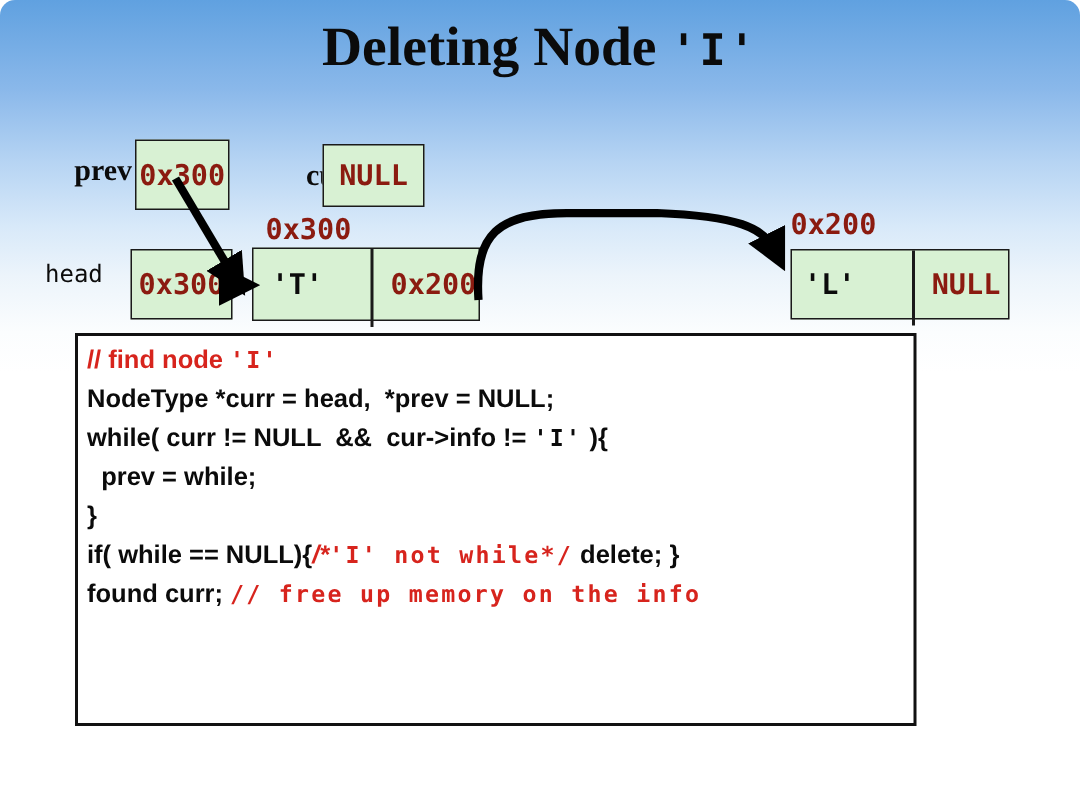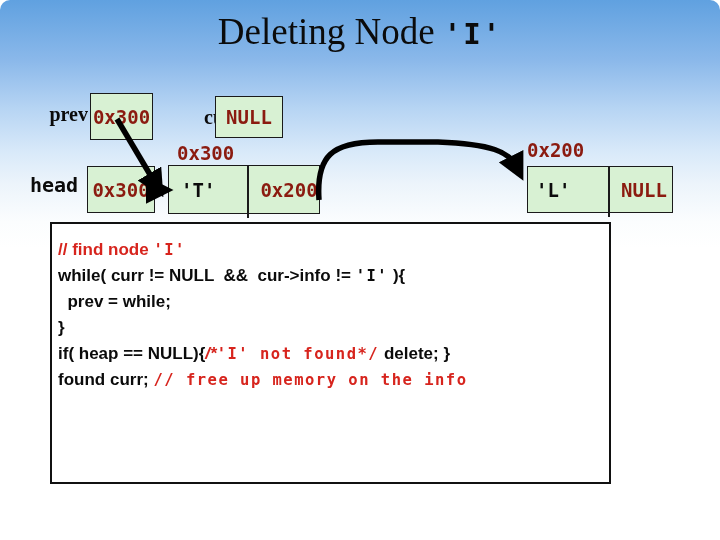--- a/index.html
+++ b/index.html
@@ -6,29 +6,29 @@
   .slide{
     position:relative;width:720px;height:540px;overflow:hidden;
     border-radius:10px;
     background:linear-gradient(180deg,#60a1e0 0%,#8ab8ea 11%,#b6d4f3 20%,#d8e9f9 28%,#ecf4fb 34%,#fbfdfe 41%,#ffffff 46%);
     font-family:"Liberation Sans",sans-serif;
   }
   .title{
     position:absolute;top:10px;left:0;width:100%;text-align:center;
     color:#0b0b0b;white-space:nowrap;
   }
-  .title .serif{font-family:"Liberation Serif",serif;font-weight:normal;font-size:37px;}
+  .title .serif{font-family:"Liberation Serif",serif;font-weight:bold;font-size:37px;}
   .title .mono{font-family:"DejaVu Sans Mono",monospace;font-weight:bold;font-size:29px;letter-spacing:2px;}
   .ptr-label-serif{
     position:absolute;font-family:Liberation Serif, serif;font-weight:bold;
     font-size:20px;color:#0b0b0b;
   }
   .ptr-label-mono{
-    position:absolute;font-family:"DejaVu Sans Mono",monospace;font-weight:bold;
-    font-size:20px;color:#0b0b0b;
+    position:absolute;font-family:"DejaVu Sans Mono",monospace;font-weight:normal;
+    font-size:16px;color:#0b0b0b;
   }
   .gbox{
     position:absolute;background:var(--node-fill,#d8f1d3);
     border:1.5px solid #1a1a1a;display:flex;align-items:center;justify-content:center;
     font-family:"DejaVu Sans Mono",monospace;font-weight:bold;font-size:19px;
     color:var(--value-red,#8b1b10);box-sizing:border-box;
   }
   .addr-label{
     position:absolute;font-family:"DejaVu Sans Mono",monospace;font-weight:bold;
     font-size:19px;color:var(--value-red,#8b1b10);
@@ -46,21 +46,21 @@
     font-family:"DejaVu Sans Mono",monospace;font-weight:bold;font-size:19px;
     color:var(--value-red,#8b1b10);
   }
   .node .divider{
     position:absolute;top:0;width:1.5px;height:calc(100% + 5px);background:#1a1a1a;
   }
   .arrows{position:absolute;left:0;top:0;pointer-events:none;}
   .codebox{
     position:absolute;left:50px;top:222px;width:561px;height:262px;
     background:#ffffff;border:2px solid #111;box-sizing:border-box;
-    padding:13px 0 0 6px;overflow:hidden;
+    padding:3px 0 0 6px;overflow:hidden;
   }
   .code-line{
     line-height:26px;white-space:pre;font-weight:bold;font-size:17px;
   }
   .cs-k{color:#0b0b0b;font-family:"Liberation Sans",sans-serif;}
   .cs-r{color:var(--code-red,#d7241d);font-family:"Liberation Sans",sans-serif;}
   .cs-ri{color:var(--code-red,#d7241d);font-family:"Liberation Sans",sans-serif;font-style:italic;}
   .cs-m{color:#0b0b0b;font-family:"DejaVu Sans Mono",monospace;font-size:15.5px;letter-spacing:1.5px;}
   .cs-c{color:var(--code-red,#d7241d);font-family:"DejaVu Sans Mono",monospace;font-size:15.5px;letter-spacing:1.5px;}
 </style>
@@ -118,20 +118,21 @@
         <path d="M0,0 L5,2.5 L0,5 z" fill="#000"></path>
       </marker>
     </defs>
     <line x1="117" y1="119" x2="155" y2="183" stroke="#000" stroke-width="5.5" marker-end="url(#ah)"></line>
     <line x1="150" y1="190" x2="157" y2="190" stroke="#000" stroke-width="5.5" marker-end="url(#ah)"></line>
     <path d="M319,200 C316,156 332,142 378,142 L438,142 C492,144 509,152 516,166" fill="none" stroke="#000" stroke-width="5.5" marker-end="url(#ah)"></path>
   </svg>
 
   <div class="codebox">
       <div class="code-line"><span class="cs-r">// find node </span><span class="cs-c">'I'</span></div>
+      <div class="code-line"><span class="cs-k">NodeType *curr = head,  *prev = NULL;</span></div>
       <div class="code-line"><span class="cs-k">while( curr != NULL  &amp;&amp;  cur-&gt;info != </span><span class="cs-m">'I'</span><span class="cs-k"> ){</span></div>
       <div class="code-line"><span class="cs-k">  prev = while;</span></div>
       <div class="code-line"><span class="cs-k">}</span></div>
-      <div class="code-line"><span class="cs-k">if( heap == NULL){</span><span class="cs-ri">/*</span><span class="cs-c">'I' not found*/</span><span class="cs-k"> delete; }</span></div>
+      <div class="code-line"><span class="cs-k">if( while == NULL){</span><span class="cs-ri">/*</span><span class="cs-c">'I' not while*/</span><span class="cs-k"> delete; }</span></div>
       <div class="code-line"><span class="cs-k">found curr; </span><span class="cs-c">// free up memory on the info</span></div>
     </div>
 
 </div>
 
 </body></html>

